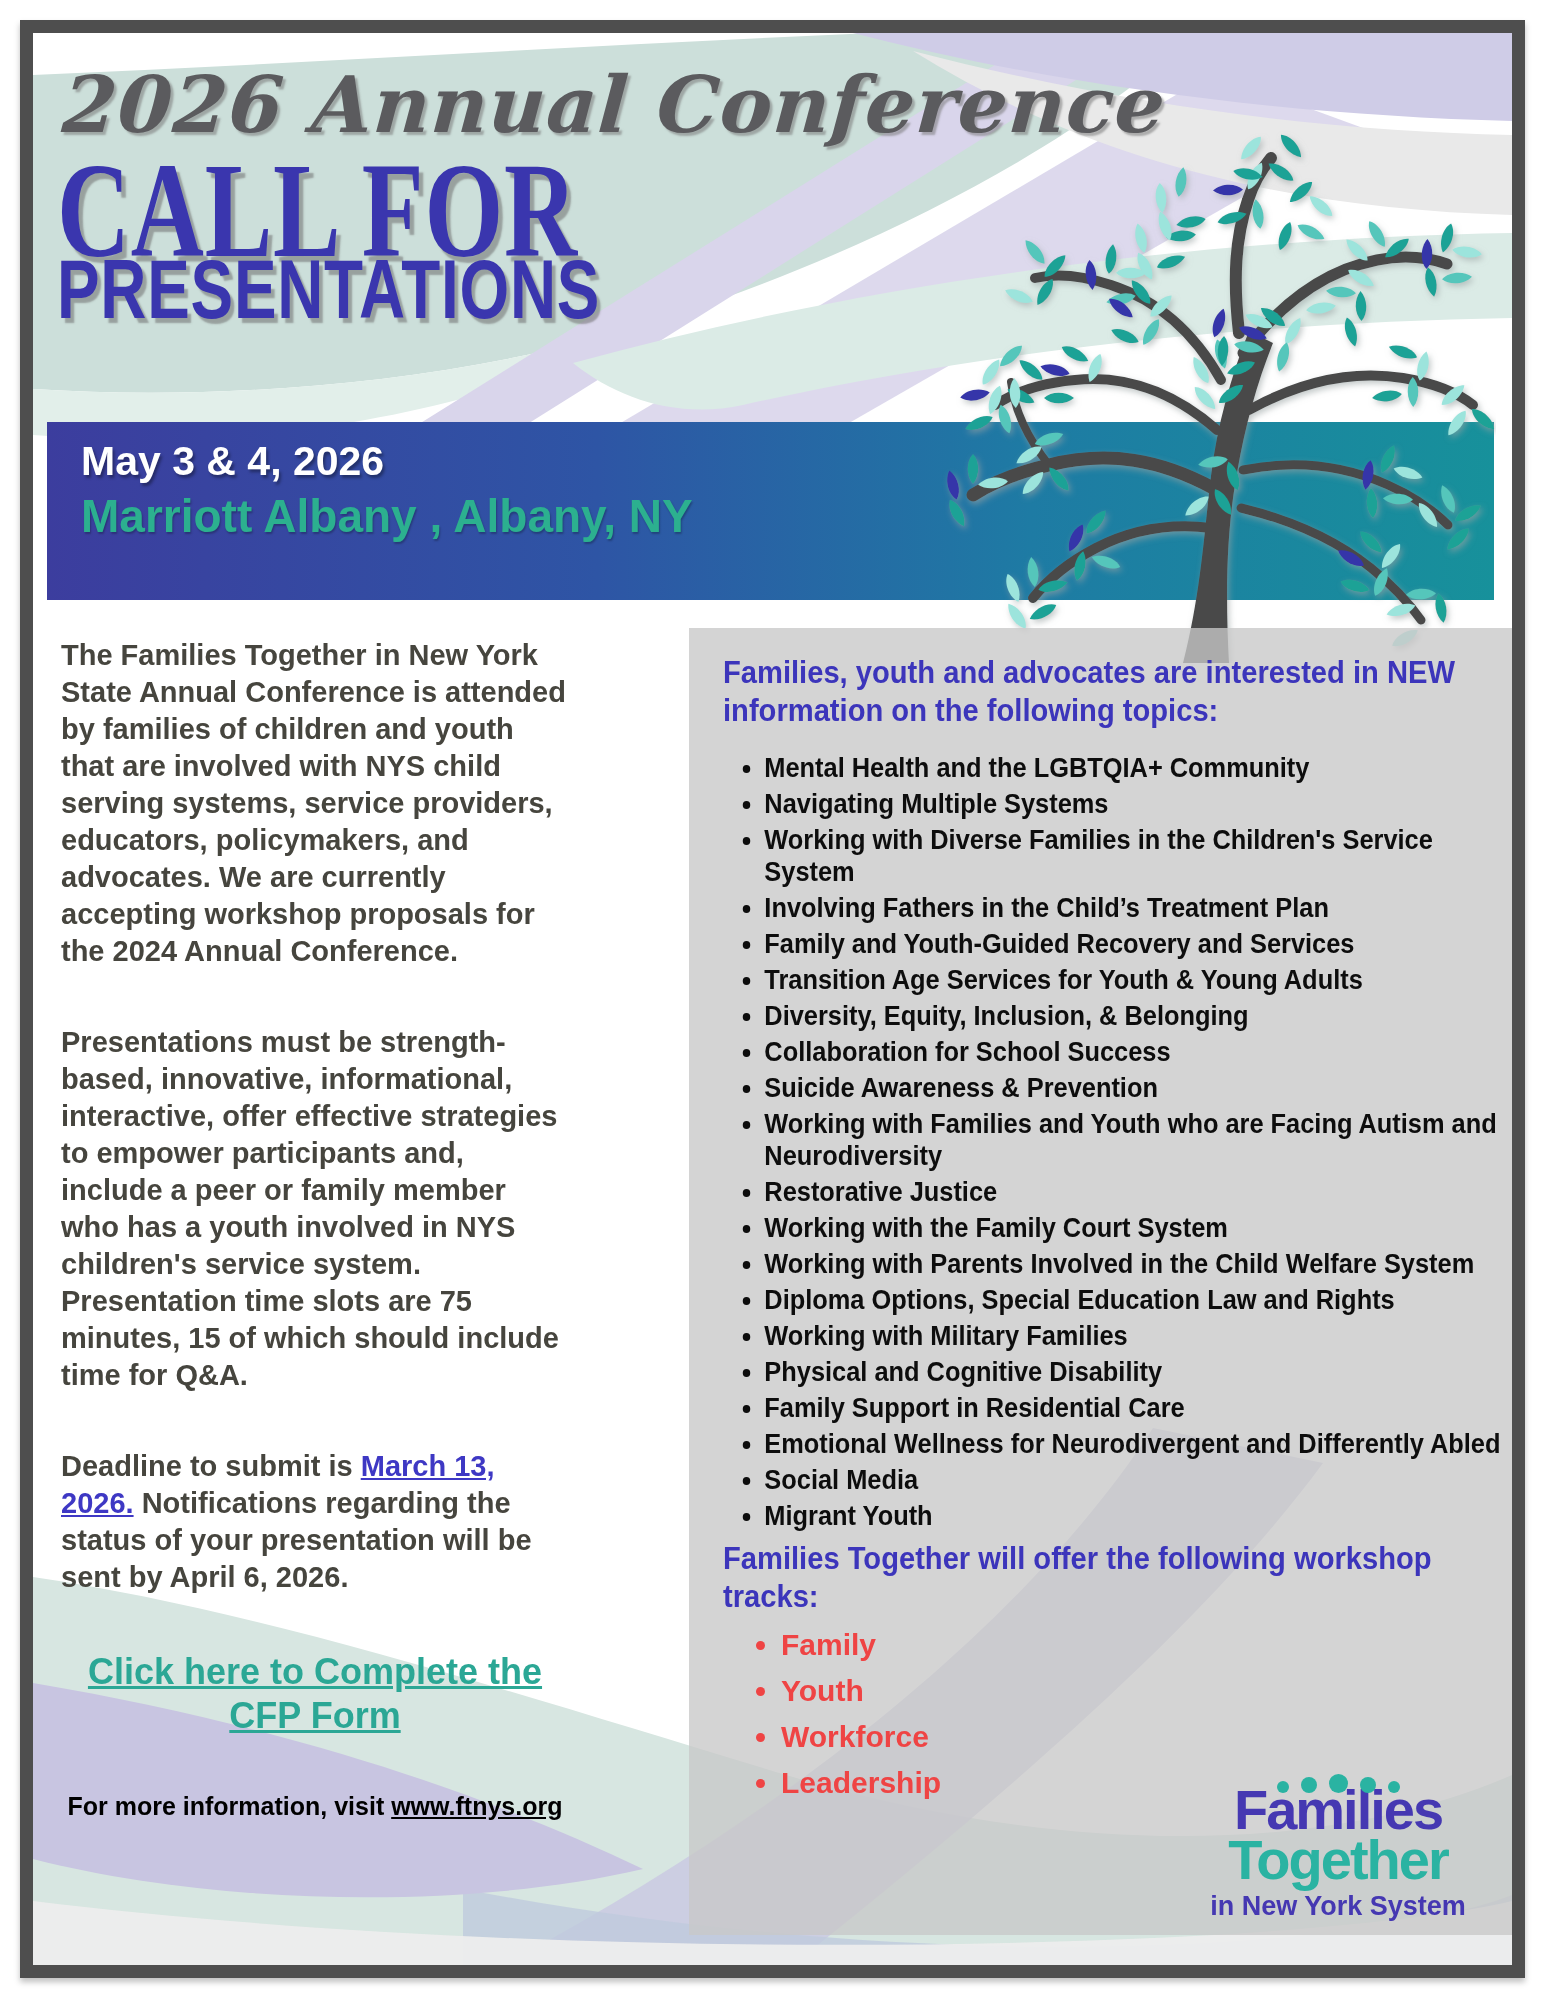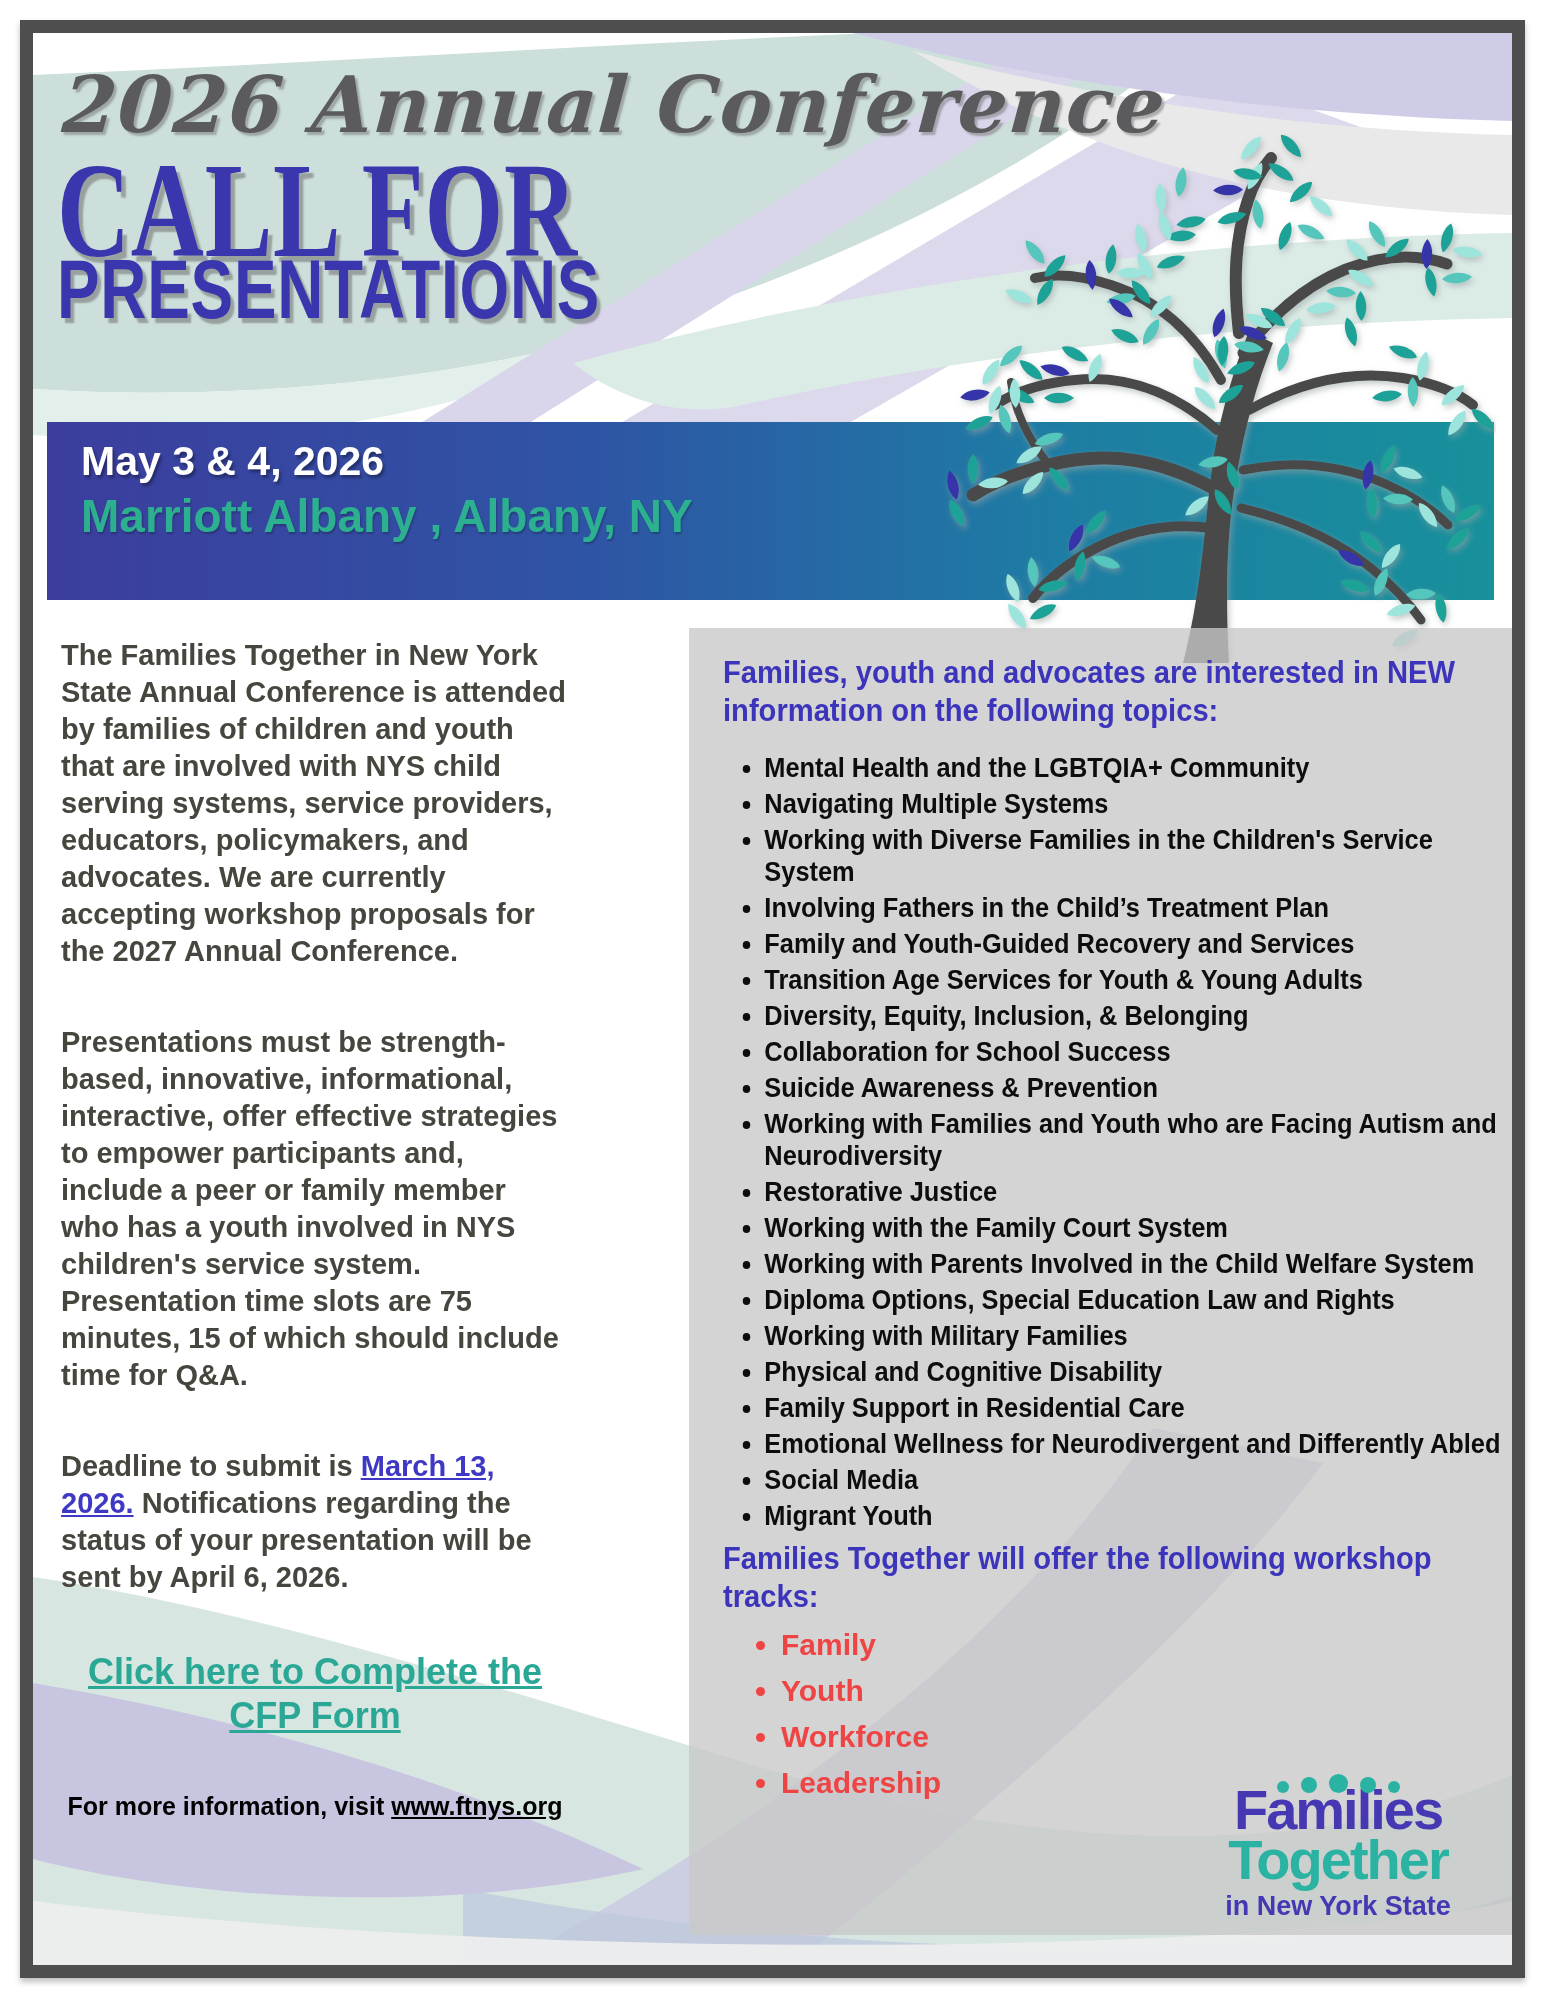--- a/index.html
+++ b/index.html
@@ -229,21 +229,21 @@
           <path d="M0,-15 C7,-8 7,7 0,15 C-7,7 -7,-8 0,-15" fill="#54C6BB" transform="translate(230,204) rotate(31)"></path>
           <path d="M0,-15 C7,-8 7,7 0,15 C-7,7 -7,-8 0,-15" fill="#1FA296" transform="translate(204,208) rotate(114)"></path>
           <path d="M0,-15 C7,-8 7,7 0,15 C-7,7 -7,-8 0,-15" fill="#54C6BB" transform="translate(260,54) rotate(189)"></path>
           <path d="M0,-15 C7,-8 7,7 0,15 C-7,7 -7,-8 0,-15" fill="#9CE4DC" transform="translate(240,70) rotate(355)"></path>
           <path d="M0,-15 C7,-8 7,7 0,15 C-7,7 -7,-8 0,-15" fill="#1FA296" transform="translate(270,94) rotate(78)"></path>
           <path d="M0,-15 C7,-8 7,7 0,15 C-7,7 -7,-8 0,-15" fill="#9CE4DC" transform="translate(244,98) rotate(161)"></path>
         </g>
       </svg></div>
 
   <div class="left-col">
-    <p>The Families Together in New York State Annual Conference is attended by families of children and youth that are involved with NYS child serving systems, service providers, educators, policymakers, and advocates. We are currently accepting workshop proposals for the 2027 Annual Conference.</p>
+    <p>The Families Together in New York State Annual Conference is attended by families of children and youth that are involved with NYS child serving systems, service providers, educators, policymakers, and advocates. We are currently accepting workshop proposals for the 2024 Annual Conference.</p>
     <p>Presentations must be strength-based, innovative, informational, interactive, offer effective strategies to empower participants and, include a peer or family member who has a youth involved in NYS children's service system. Presentation time slots are 75 minutes, 15 of which should include time for Q&amp;A.</p>
     <p><span>Deadline to submit is </span><a href="#" class="dl">March 13, 2026.</a><span> Notifications regarding the status of your presentation will be sent by April 6, 2026.</span></p>
     <div class="cfp">
       <a href="#" class="cfp-a">Click here to Complete the CFP Form</a>
     </div>
     <div class="info"><span>For more information, visit </span><a href="#" class="site">www.ftnys.org</a></div>
   </div>
 
   <div class="panel">
     <div class="ph condense">Families, youth and advocates are interested in NEW information on the following topics:</div>
@@ -280,16 +280,16 @@
     <div class="logo">
       <div class="logo-dots">
           <i></i>
           <i></i>
           <i></i>
           <i></i>
           <i></i>
         </div>
       <div class="lg1">Families</div>
       <div class="lg2">Together</div>
-      <div class="lg3">in New York State</div>
+      <div class="lg3">in New York System</div>
     </div>
   </div>
 </div>
 
 </body></html>

